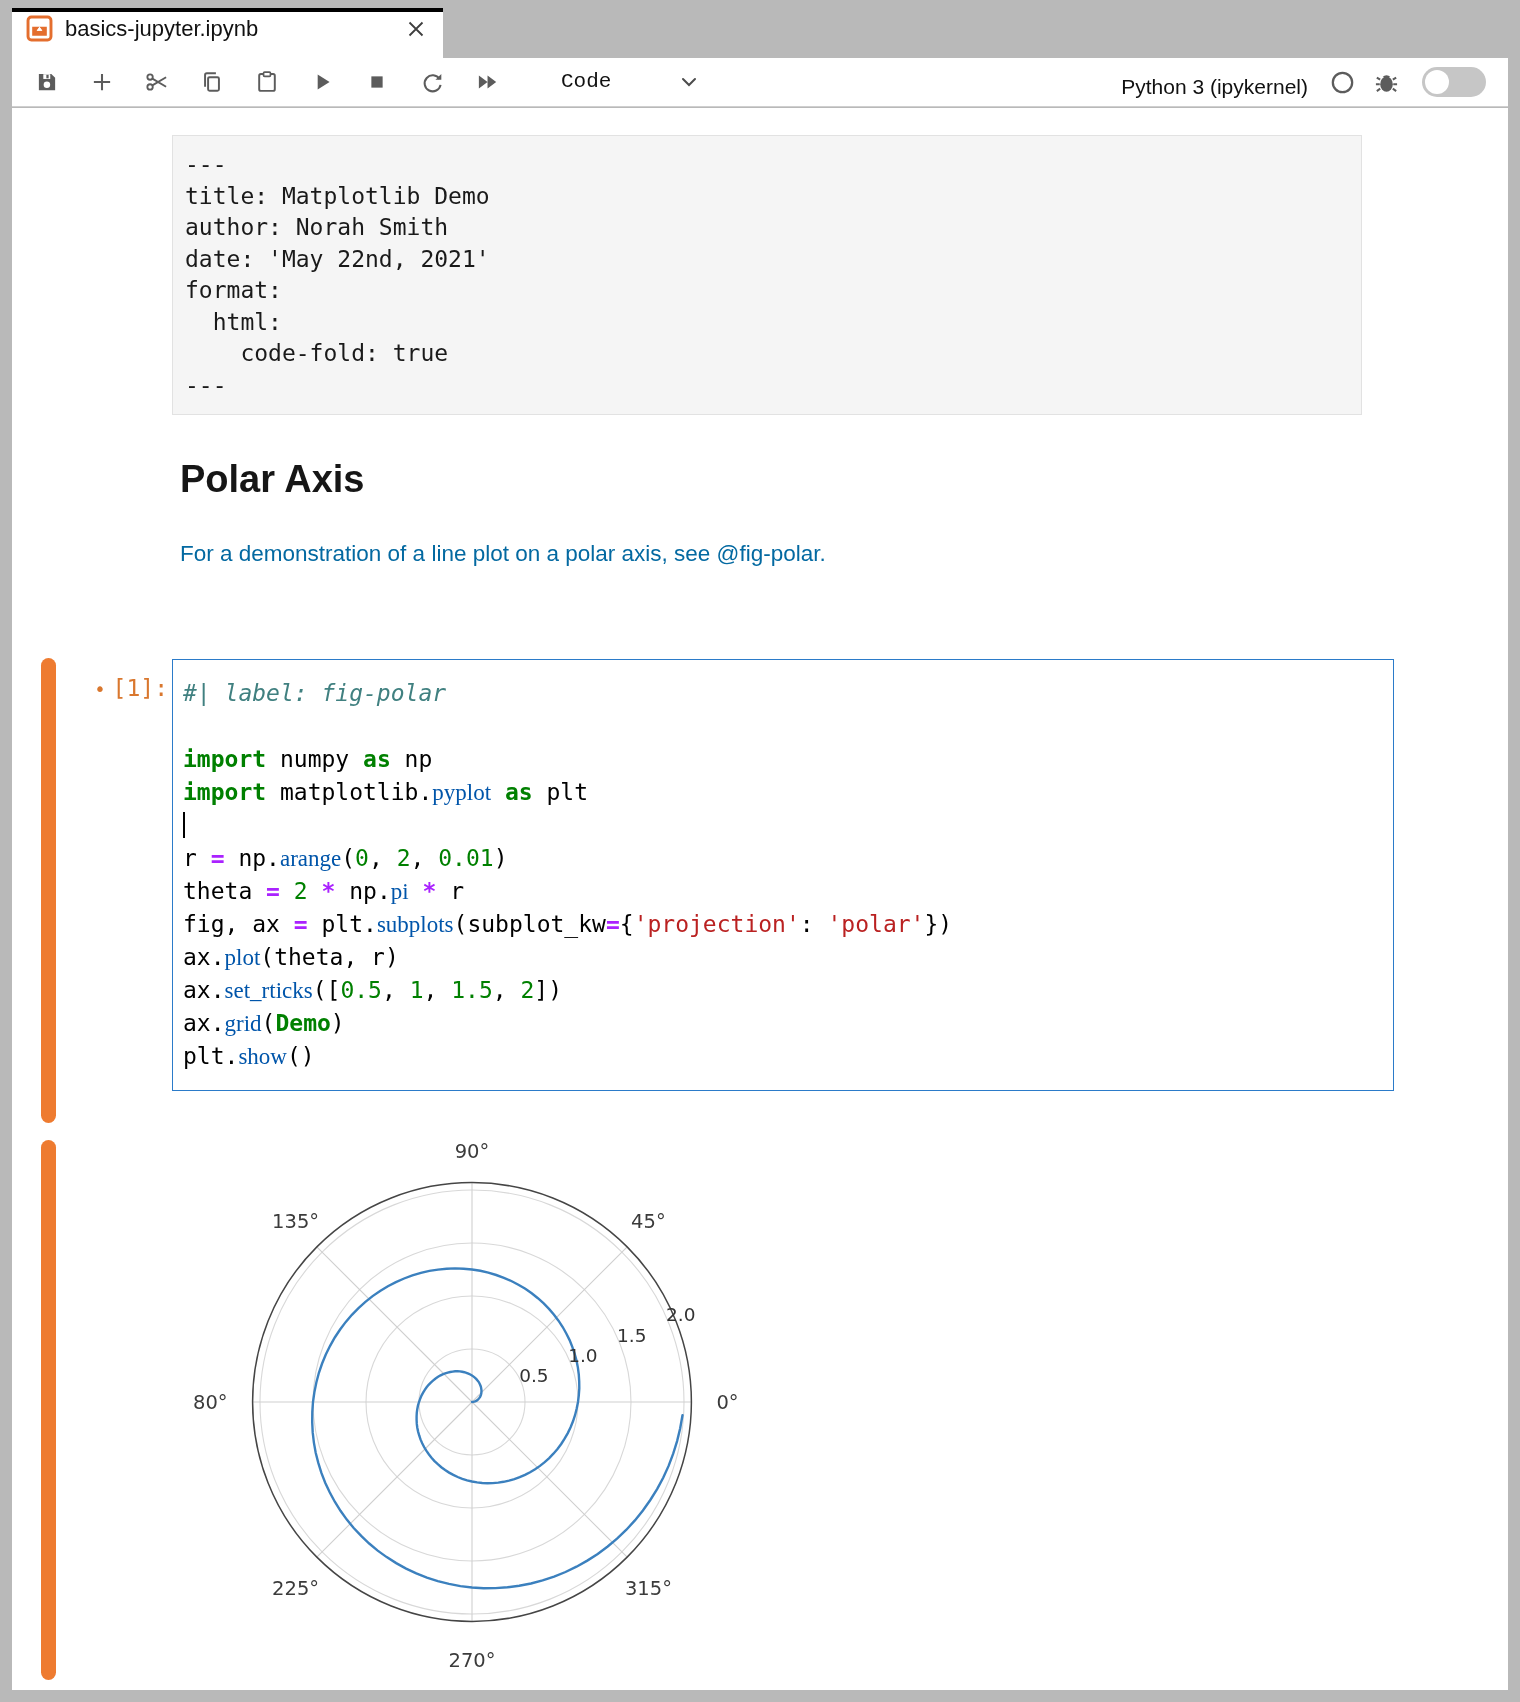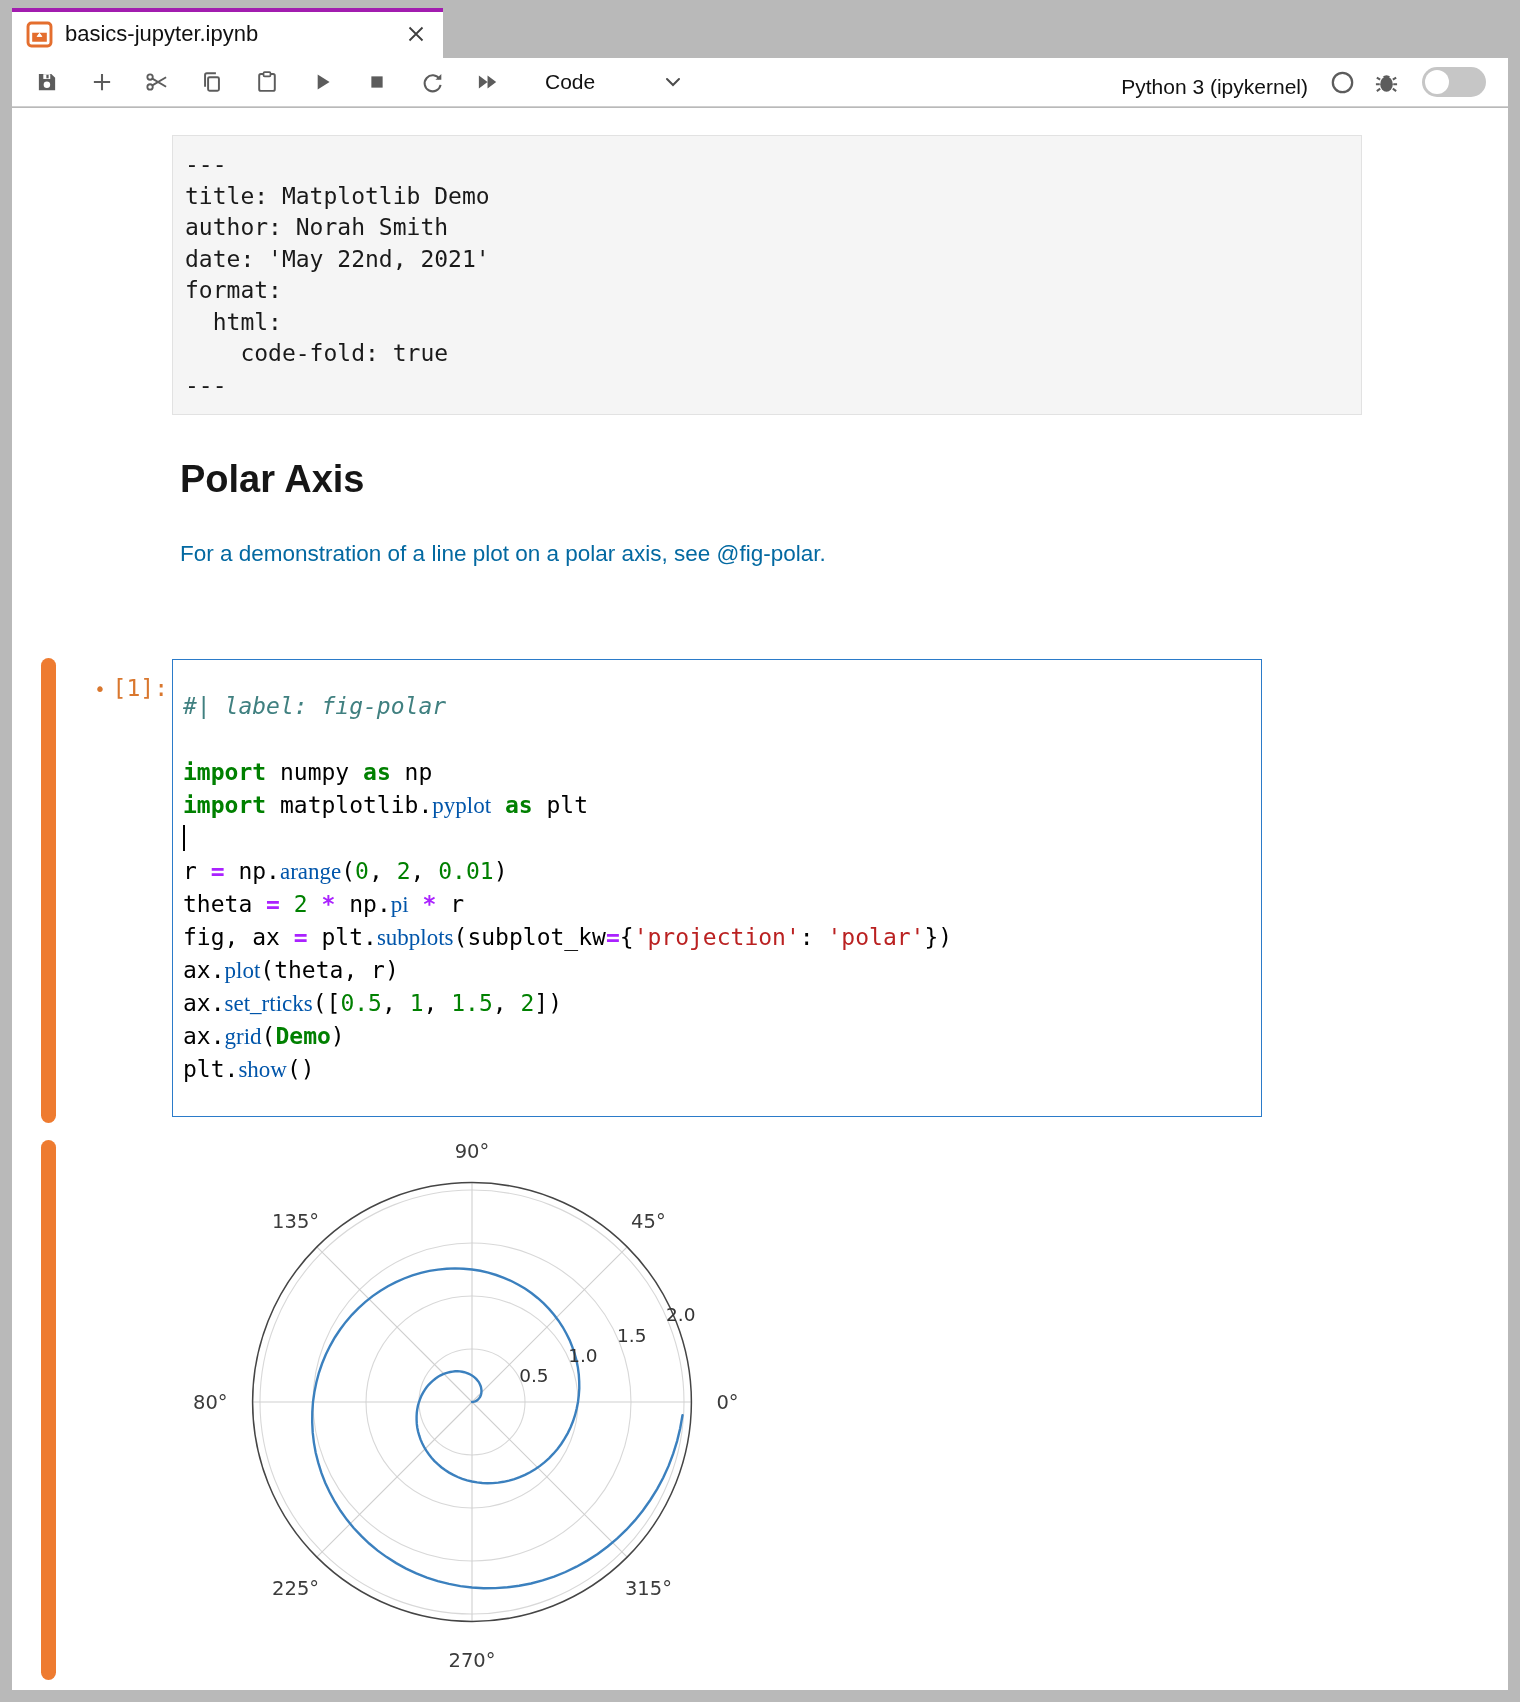--- a/index.html
+++ b/index.html
@@ -4,53 +4,53 @@
 <style>
   html,body{margin:0;padding:0;}
   body{
     width:1520px;height:1702px;position:relative;overflow:hidden;
     background:#b9b9b9;
     font-family:"Liberation Sans",sans-serif;
   }
   
   .tab{
     position:absolute;left:12px;top:8px;width:431px;height:50px;
-    background:#ffffff;border-top:4px solid #a21caf;box-sizing:border-box;
-    display:flex;align-items:flex-start;padding:9px 14px;
+    background:#ffffff;border-top:4px solid #000000;box-sizing:border-box;
+    display:flex;align-items:flex-end;padding:16px 14px;
   }
   .tab-title{font-size:22px;color:#111;margin-left:12px;white-space:nowrap;}
   .tab-close{margin-left:auto;width:26px;height:26px;display:flex;align-items:center;justify-content:center;cursor:pointer;}
   .nbicon{width:27px;height:27px;flex:0 0 auto;}
   
   .toolbar{
     position:absolute;left:12px;top:58px;width:1496px;height:49px;background:#fff;
     border-bottom:1px solid #cfcfcf;box-sizing:border-box;
     display:flex;align-items:center;padding:0 22px;
   }
   .tbtn{width:26px;height:26px;margin-right:29px;display:flex;align-items:center;justify-content:center;cursor:pointer;flex:0 0 auto;}
-  .celltype{display:flex;align-items:flex-start;margin-left:16px;cursor:pointer;}
+  .celltype{display:flex;align-items:flex-start;margin-left:32px;cursor:pointer;font-family:Liberation Mono, monospace;}
   .celltype-label{font-size:21px;color:#111;}
   .celltype-chev{margin-left:66px;width:24px;height:24px;}
   .tb-right{margin-left:auto;display:flex;align-items:center;}
   .kernel-name{font-size:21px;color:#111;margin-right:20px;cursor:pointer;white-space:nowrap;margin-top:10px;}
   .kbtn{width:28px;height:28px;margin-right:16px;display:flex;align-items:center;justify-content:center;cursor:pointer;}
   .toggle{width:64px;height:30px;border-radius:15px;background:#c6c6c6;position:relative;cursor:pointer;margin-left:6px;flex:0 0 auto;}
   .toggle .knob{position:absolute;left:3px;top:3px;width:24px;height:24px;border-radius:50%;background:#fff;}
   
   .content{position:absolute;left:12px;top:108px;width:1496px;height:1582px;background:#fff;}
   .raw-cell{
     position:absolute;left:160px;top:27px;width:1190px;box-sizing:border-box;
     background:#f5f5f5;border:1px solid #e2e2e2;padding:13px 12px;cursor:text;
   }
   .raw-cell pre{margin:0;font-family:"DejaVu Sans Mono",monospace;font-size:23px;line-height:31.5px;color:#1a1a1a;}
   .md-heading{position:absolute;left:168px;top:350px;font-size:38px;font-weight:bold;color:#161616;letter-spacing:0px;}
   .md-para{position:absolute;left:168px;top:433px;font-size:22.5px;color:#0369a1;}
   .code-cell{
-    position:absolute;left:160px;top:551px;width:1090px;box-sizing:border-box;
-    border:1.5px solid #2b7bc9;background:#fff;padding:30px 10px;cursor:text;
+    position:absolute;left:160px;top:551px;width:1222px;box-sizing:border-box;
+    border:1.5px solid #2b7bc9;background:#fff;padding:17px 10px;cursor:text;
   }
   .code-line{font-family:"DejaVu Sans Mono",monospace;font-size:23px;line-height:33px;min-height:33px;white-space:pre;color:#000;}
   .tok-comment{color:#408080;font-style:italic;}
   .tok-kw{color:#008000;font-weight:bold;}
   .tok-prop{color:#0055aa;font-family:Liberation Serif, serif;}
   .tok-op{color:#aa22ff;font-weight:bold;}
   .tok-num{color:#008000;}
   .tok-str{color:#ba2121;}
   .cursor-caret{display:inline-block;width:2px;height:26px;background:#000;vertical-align:-5px;}
   .prompt{

